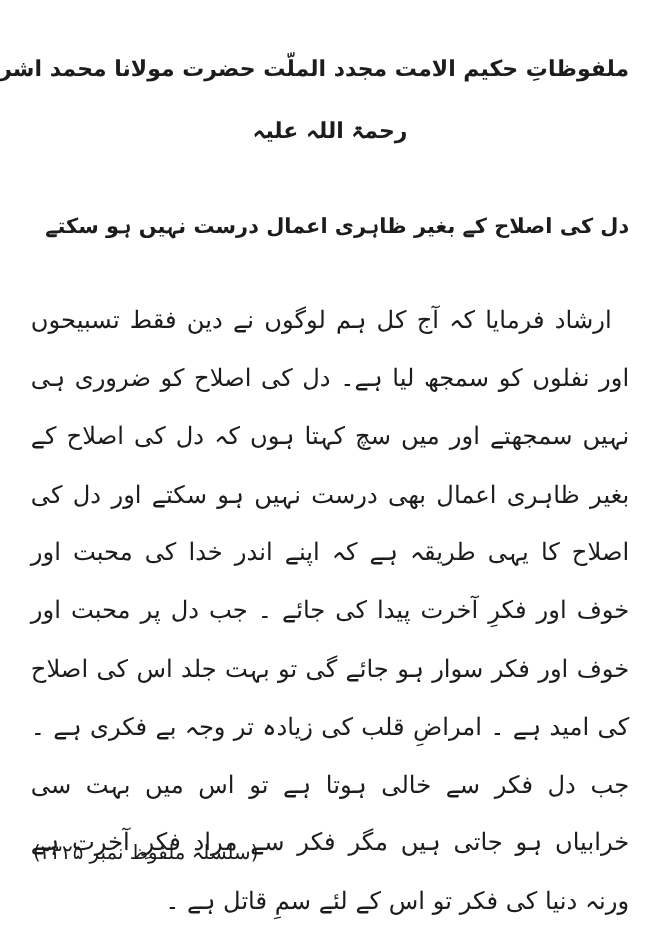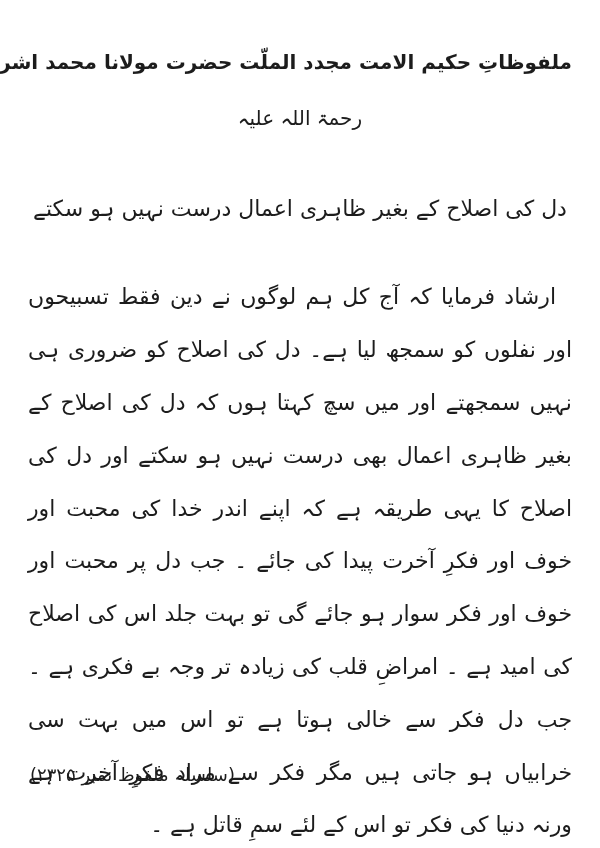--- a/index.html
+++ b/index.html
@@ -28,29 +28,29 @@
     font-size: 20px;
     font-weight: bold;
     text-align: center;
     line-height: 1.8;
     white-space: nowrap;
     letter-spacing: -0.2px;
   }
   .title2 {
     margin-top: 22px;
     font-size: 20px;
-    font-weight: normal;
+    font-weight: bold;
     text-align: center;
     line-height: 1.6;
   }
   .heading {
     margin-top: 56px;
-    font-size: 22px;
-    font-weight: normal;
-    text-align: center;
+    font-size: 19px;
+    font-weight: bold;
+    text-align: right;
     line-height: 1.7;
   }
   .body-text {
     margin: 44px 0 0 0;
     font-size: 22px;
     line-height: 2.4;
     text-align: justify;
     text-align-last: right;
     text-indent: 16px;
   }

